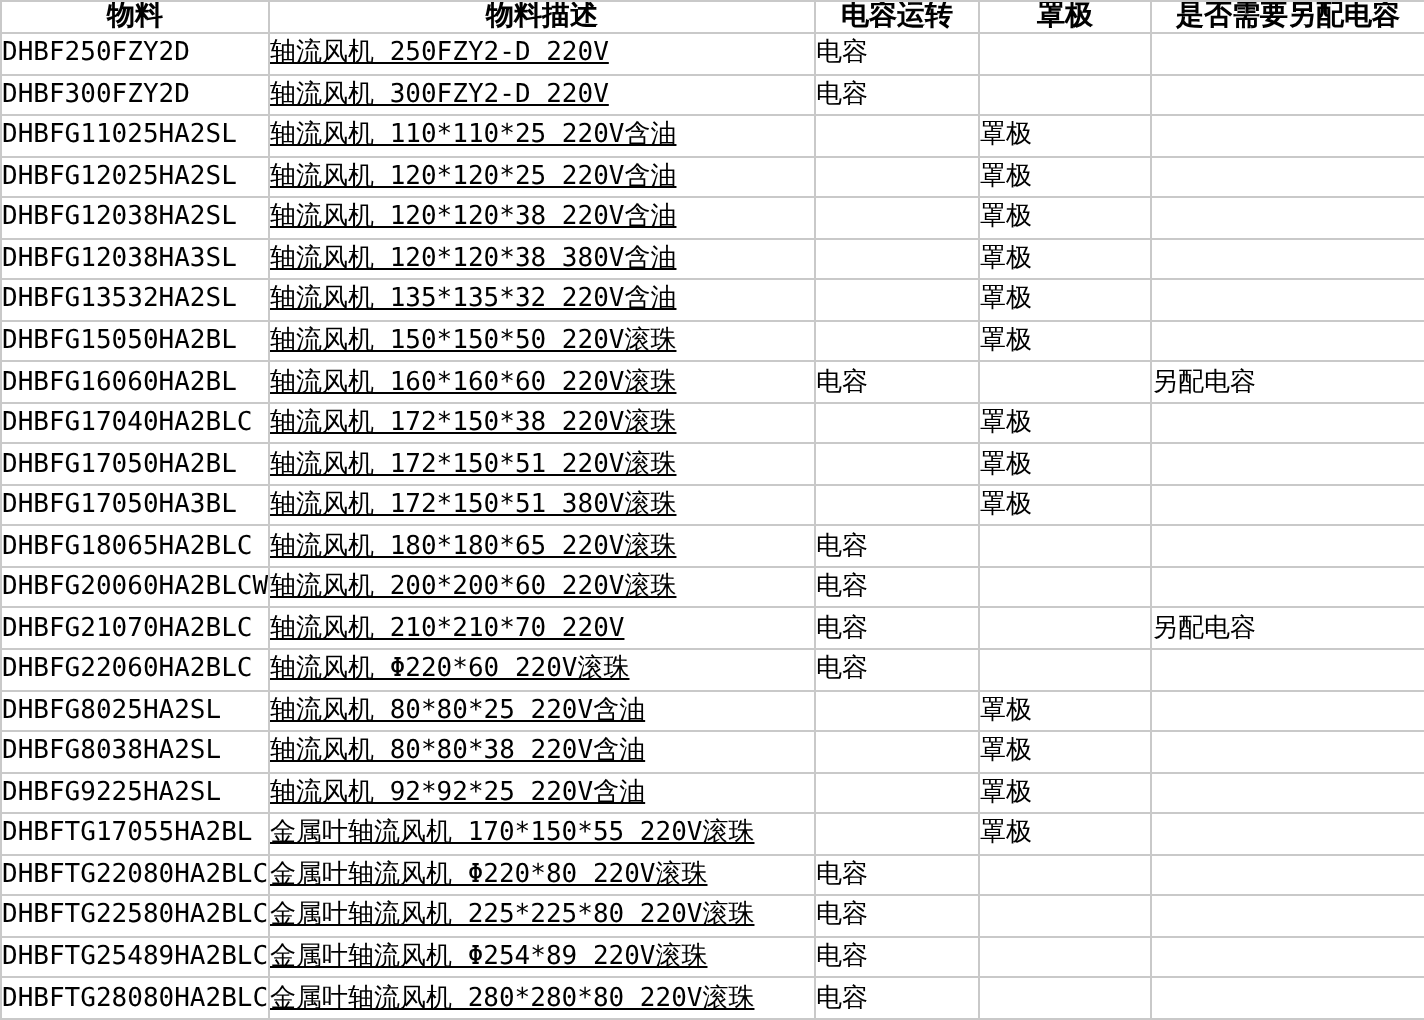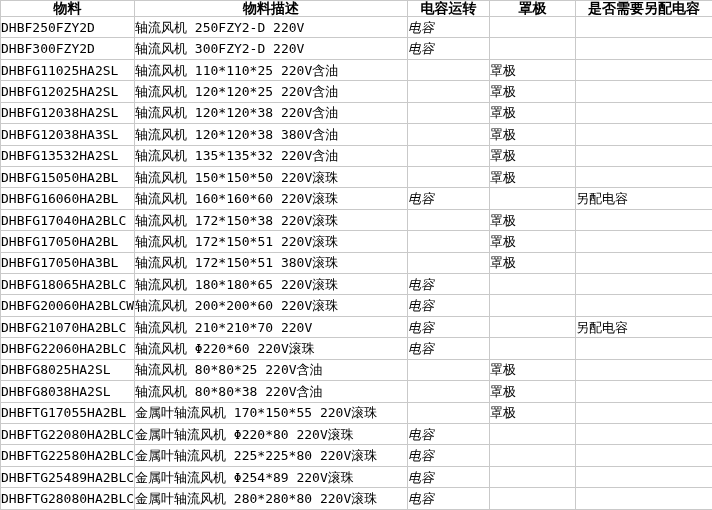--- a/index.html
+++ b/index.html
@@ -31,22 +31,22 @@
     font-size: 14px;
     font-weight: bold;
     text-align: center;
   }
   table.sheet td {
     font-size: 13px;
     font-weight: normal;
     text-align: left;
   }
   td.c-material    { padding-left: 2px;  font-size: 12.5px; margin-left: 32px; }
-  td.c-description { padding-left: 3px;  }
-  td.c-capacitor   { padding-left: 18px; font-style: italic; }
+  td.c-description { padding-left: 3px; text-decoration: underline;  }
+  td.c-capacitor   { padding-left: 18px; }
   td.c-shaded      { padding-left: 12px; }
   td.c-extra       { padding-left: 3px;  }
 </style>
 </head>
 <body>
 
 <table class="sheet">
   <colgroup>
     <col style="width:134px">
     <col style="width:273px">
@@ -184,20 +184,27 @@
         <td class="c-extra"></td>
       </tr>
       <tr>
         <td class="c-material">DHBFG8038HA2SL</td>
         <td class="c-description">轴流风机 80*80*38 220V含油</td>
         <td class="c-capacitor"></td>
         <td class="c-shaded">罩极</td>
         <td class="c-extra"></td>
       </tr>
       <tr>
+        <td class="c-material">DHBFG9225HA2SL</td>
+        <td class="c-description">轴流风机 92*92*25 220V含油</td>
+        <td class="c-capacitor"></td>
+        <td class="c-shaded">罩极</td>
+        <td class="c-extra"></td>
+      </tr>
+      <tr>
         <td class="c-material">DHBFTG17055HA2BL</td>
         <td class="c-description">金属叶轴流风机 170*150*55 220V滚珠</td>
         <td class="c-capacitor"></td>
         <td class="c-shaded">罩极</td>
         <td class="c-extra"></td>
       </tr>
       <tr>
         <td class="c-material">DHBFTG22080HA2BLC</td>
         <td class="c-description">金属叶轴流风机 Φ220*80 220V滚珠</td>
         <td class="c-capacitor">电容</td>

